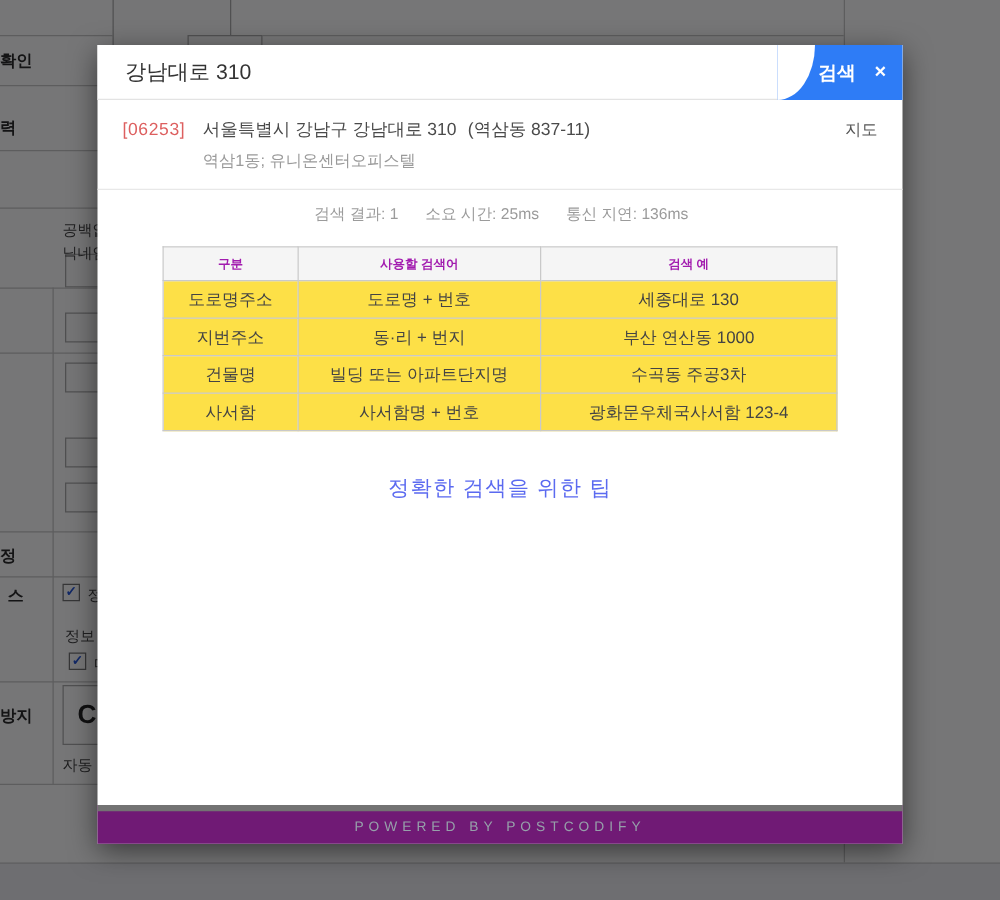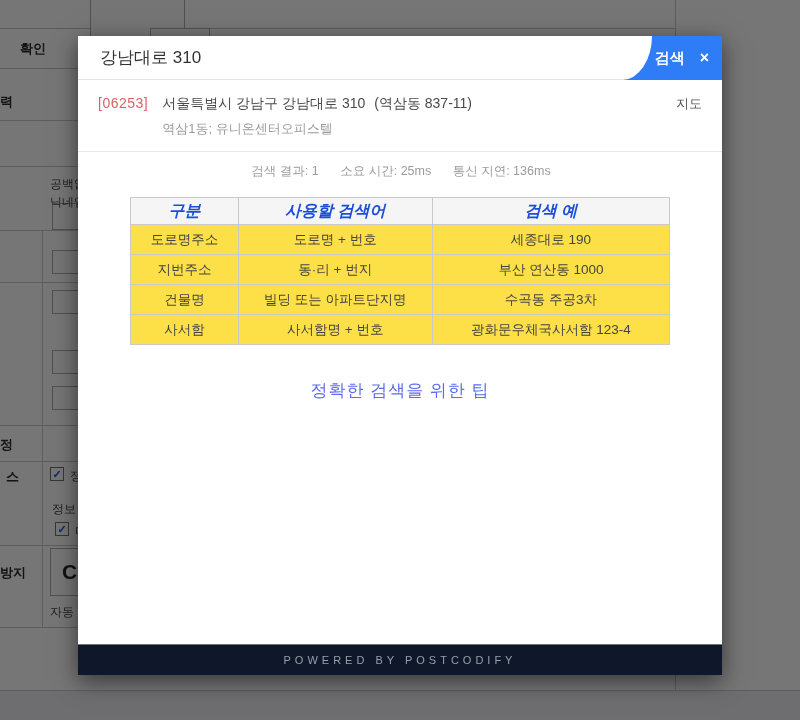--- a/index.html
+++ b/index.html
@@ -48,30 +48,30 @@
   .stats { text-align:center; padding:11px 16px 0 0; font-size:12.5px; color:#9b9b9b; }
   .stats span { margin-left:18px; }
 
   .section-title { text-align:center; color:#5b6af0; font-size:17px; letter-spacing:1px; }
   .title-guide { margin-top:23px; }
   .title-tips  { margin-top:34px; }
 
   .guide-table { width:540px; margin:17px auto 0; border-collapse:collapse; font-size:13.5px;
                  color:#444; text-align:center; }
   .guide-table th, .guide-table td { border:1px solid #c9c9c9; }
-  .guide-table th { background:#f5f5f5; height:27px; font-size:16px; color:#1d4ed8; font-weight:bold;font-style:italic; }
+  .guide-table th { background:#f5f5f5; height:27px; font-size:10px; color:#a21caf; font-weight:bold; }
   .guide-table td { height:30px; background:#fde047; }
   .col-type { width:20%; } .col-term { width:36%; } .col-ex { width:44%; }
 
   .tips-box { width:540px; margin:16px auto 0; border:1px solid #c9c9c9; font-size:13.5px; color:#444;
               text-align:center; background:#fff; }
   .tip-row { height:36px; line-height:36px; white-space:nowrap; overflow:hidden; }
   .tip-row + .tip-row { border-top:1px dotted #c0c0c0; }
 
-  .dlg-footer { margin-top:auto; flex:0 0 31px; background:#0f172a; border-top:1px solid #737373;
+  .dlg-footer { margin-top:auto; flex:0 0 31px; background:#701a75; border-top:5px solid #737373;
                 display:flex; align-items:center; justify-content:center;
                 font-size:11px; color:#96a0aa; letter-spacing:4px; }
 </style>
 </head>
 <body>
 
 <div class="screen">
 
   <div class="bg">
     <div class="bg-band"></div>
@@ -92,21 +92,21 @@
     <div class="vline" style="left:675px;top:0;height:690px;"></div>
 
     <div class="bg-box" style="left:90px;top:-6px;width:95px;height:44px;"></div>
     <div class="bg-box" style="left:150px;top:28px;width:60px;height:30px;"></div>
     <div class="bg-box" style="left:52px;top:203px;width:40px;height:27px;"></div>
     <div class="bg-box" style="left:52px;top:250px;width:30px;height:24px;"></div>
     <div class="bg-box" style="left:52px;top:290px;width:30px;height:24px;"></div>
     <div class="bg-box" style="left:52px;top:350px;width:30px;height:24px;"></div>
     <div class="bg-box" style="left:52px;top:386px;width:30px;height:24px;"></div>
 
-    <span class="bg-label" style="left:0;top:40px;padding-left:20px;">확인</span>
+    <span class="bg-label" style="left:0;top:40px;">확인</span>
     <span class="bg-label" style="left:0;top:93px;">력</span>
     <span class="bg-text" style="left:50px;top:176px;">공백없</span>
     <span class="bg-text" style="left:50px;top:194px;">닉네임</span>
     <span class="bg-label" style="left:0;top:436px;">정</span>
     <span class="bg-label" style="left:6px;top:468px;">스</span>
 
     <span class="checkbox" style="left:50px;top:467px;">✓</span>
     <span class="bg-text" style="left:70px;top:468px;">정</span>
 
     <span class="bg-text" style="left:52px;top:501px;">정보</span>
@@ -156,21 +156,21 @@
         <tr>
           <th class="col-type">구분</th>
           <th class="col-term">사용할 검색어</th>
           <th class="col-ex">검색 예</th>
         </tr>
       </thead>
       <tbody>
         <tr>
           <td>도로명주소</td>
           <td>도로명 + 번호</td>
-          <td>세종대로 190</td>
+          <td>세종대로 130</td>
         </tr>
         <tr>
           <td>지번주소</td>
           <td>동·리 + 번지</td>
           <td>부산 연산동 1000</td>
         </tr>
         <tr>
           <td>건물명</td>
           <td>빌딩 또는 아파트단지명</td>
           <td>수곡동 주공3차</td>

